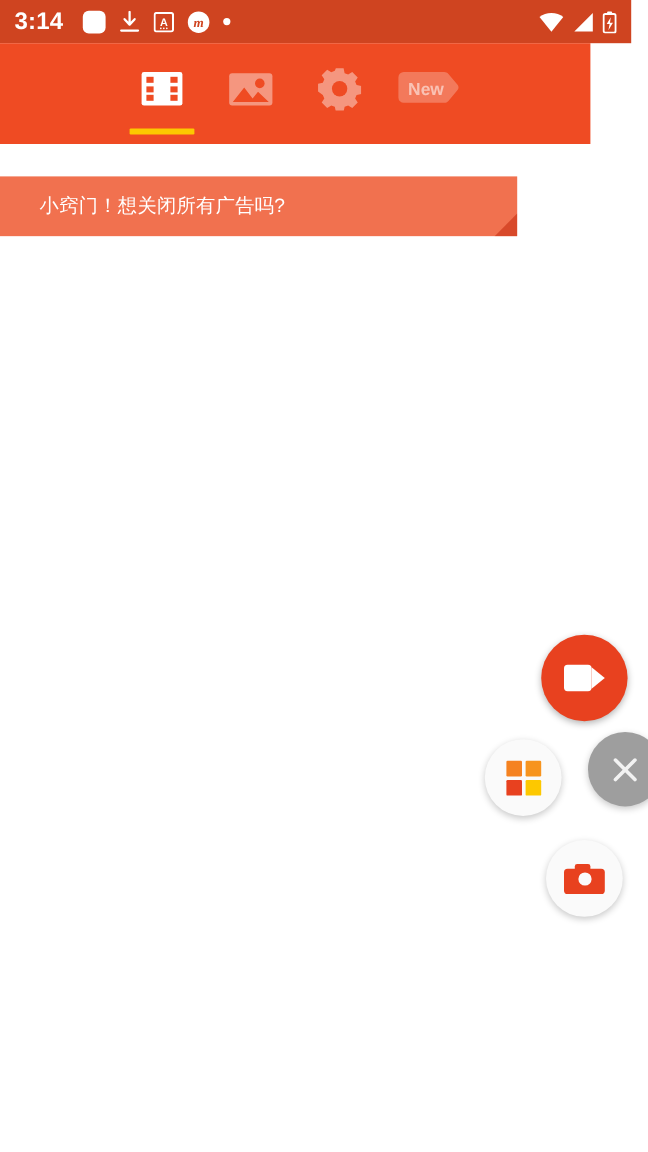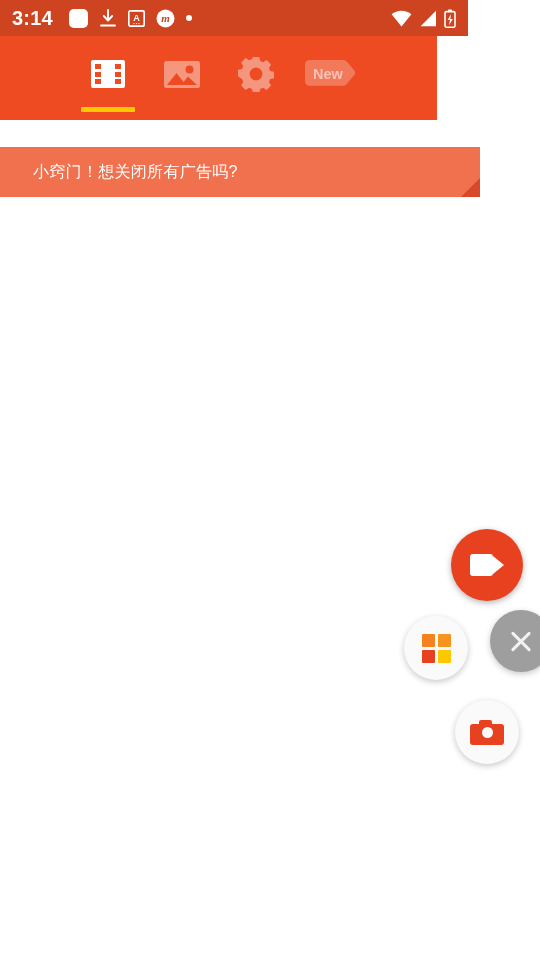--- a/index.html
+++ b/index.html
@@ -6,34 +6,34 @@
   html, body {
     width:540px; height:960px;
     background:#ffffff;
     font-family:"Liberation Sans","DejaVu Sans",sans-serif;
     overflow:hidden;
   }
   #screen { position:relative; width:540px; height:960px; background:#ffffff; }
 
   
   .statusbar{
-    position:absolute; top:0; left:0; width:468px; height:36px;
+    position:absolute; top:0; left:0; width:526px; height:36px;
     background:#cf4420;
     display:flex; align-items:center; padding:0 12px;
   }
   .clock{ color:#ffffff; font-size:20px; font-weight:600; letter-spacing:.2px; line-height:1; }
   .sb-left-icons{ display:flex; align-items:center; gap:11px; margin-left:16px; }
   .sb-right-icons{ display:flex; align-items:center; gap:7px; margin-left:auto; }
   .sb-ico{ display:block; }
   .ico-rsquare{ width:19px; height:19px; background:#ffffff; border-radius:5px; }
   .ico-dot{ width:6px; height:6px; border-radius:50%; background:#ffffff; }
 
   
   .tabbar{
-    position:absolute; top:36px; left:0; width:437px; height:84px;
+    position:absolute; top:36px; left:0; width:492px; height:84px;
     background:#ef4b23;
     display:flex; align-items:flex-start; justify-content:center;
   }
   .tab{
     position:relative; width:74px; height:84px;
     display:flex; align-items:center; justify-content:center;
     padding-bottom:8px;
     cursor:pointer;
   }
   .tab .underline{
@@ -50,21 +50,21 @@
   .ico-film i.l2{ left:4px; top:11.5px; }
   .ico-film i.l3{ left:4px; top:19px; }
   .ico-film i.r1{ right:4px; top:4px; }
   .ico-film i.r2{ right:4px; top:11.5px; }
   .ico-film i.r3{ right:4px; top:19px; }
 
   .ico-tint{ opacity:.42; }
 
   
   .banner{
-    position:absolute; top:147px; left:0; width:480px; height:50px;
+    position:absolute; top:147px; left:0; width:431px; height:50px;
     background:#f1714f;
     display:flex; align-items:center;
     overflow:hidden;
     cursor:pointer;
   }
   .banner-text{
     color:#ffffff; font-size:16px; margin-left:33px; letter-spacing:.3px;
     white-space:nowrap;
   }
   .banner-link{

